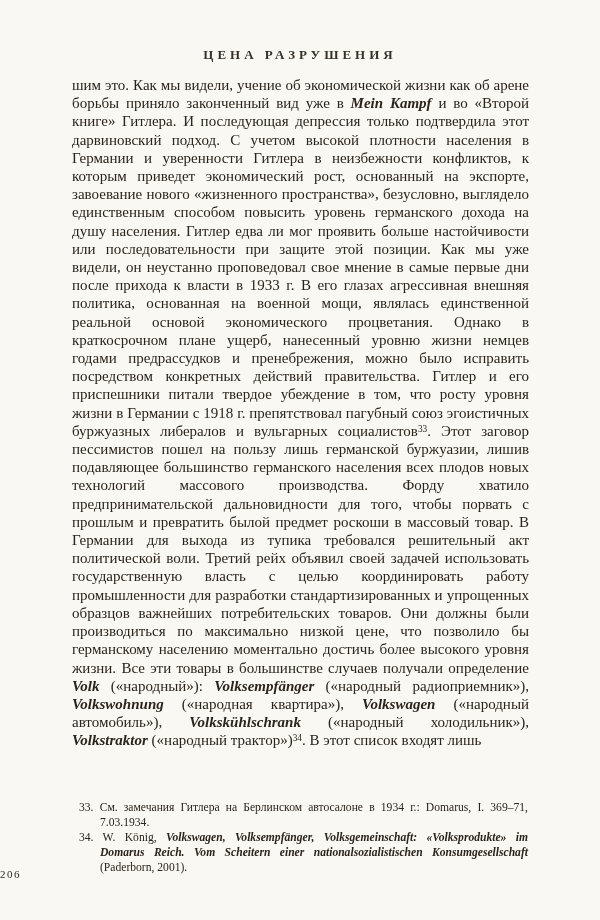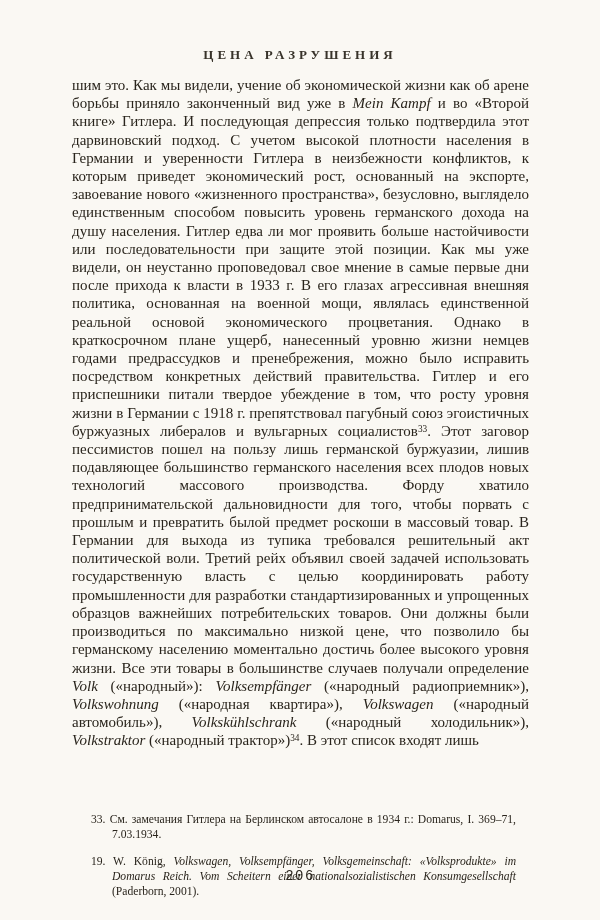--- a/index.html
+++ b/index.html
@@ -41,58 +41,58 @@
     -webkit-hyphens: auto;
     hyphens: auto;
   }
   .body-text sup, .footnote sup {
     font-size: 0.62em;
     line-height: 0;
     vertical-align: 0.45em;
   }
   .it {
     font-style: italic;
+    font-weight: bold;
   }
   .footnotes {
     position: absolute;
     top: 800px;
     left: 79px;
     width: 449px;
     font-size: 11.6px;
     line-height: 15px;
   }
   .footnote {
-    margin: 12px;
+    margin: 0;
     padding-left: 21px;
     text-indent: -21px;
     text-align: justify;
     -webkit-hyphens: auto;
     hyphens: auto;
   }
   .page-number {
     position: absolute;
     top: 868px;
     left: 0;
     right: 0;
-    text-align: center;
-    font-size: 14px;
+    text-align: left;
+    font-size: 11px;
     letter-spacing: 1.5px;
     color: #2d2820;
-    font-family: Liberation Mono, monospace;
   }
 </style>
 </head>
 <body>
 
 <div class="page">
 
   <div class="running-header">ЦЕНА РАЗРУШЕНИЯ</div>
 
   <p class="body-text" lang="ru"><span>шим это. Как мы видели, учение об экономической жизни как об арене борьбы приняло законченный вид уже в </span><span class="it">Mein Kampf</span><span> и во «Второй книге» Гитлера. И последующая депрессия только подтвердила этот дарвиновский подход. С учетом высокой плотности населения в Германии и уверенности Гитлера в неизбежности конфликтов, к которым приведет экономический рост, основанный на экспорте, завоевание нового «жизненного пространства», безусловно, выглядело единственным способом повысить уровень германского дохода на душу населения. Гитлер едва ли мог проявить больше настойчивости или последовательности при защите этой позиции. Как мы уже видели, он неустанно проповедовал свое мнение в самые первые дни после прихода к власти в 1933 г. В его глазах агрессивная внешняя политика, основанная на военной мощи, являлась единственной реальной основой экономического процветания. Однако в краткосрочном плане ущерб, нанесенный уровню жизни немцев годами предрассудков и пренебрежения, можно было исправить посредством конкретных действий правительства. Гитлер и его приспешники питали твердое убеждение в том, что росту уровня жизни в Германии с 1918 г. препятствовал пагубный союз эгоистичных буржуазных либералов и вульгарных социалистов</span><sup>33</sup><span>. Этот заговор пессимистов пошел на пользу лишь германской буржуазии, лишив подавляющее большинство германского населения всех плодов новых технологий массового производства. Форду хватило предпринимательской дальновидности для того, чтобы порвать с прошлым и превратить былой предмет роскоши в массовый товар. В Германии для выхода из тупика требовался решительный акт политической воли. Третий рейх объявил своей задачей использовать государственную власть с целью координировать работу промышленности для разработки стандартизированных и упрощенных образцов важнейших потребительских товаров. Они должны были производиться по максимально низкой цене, что позволило бы германскому населению моментально достичь более высокого уровня жизни. Все эти товары в большинстве случаев получали определение </span><span class="it">Volk</span><span> («народный»): </span><span class="it">Volksempfänger</span><span> («народный радиоприемник»), </span><span class="it">Volkswohnung</span><span> («народная квартира»), </span><span class="it">Volkswagen</span><span> («народный автомобиль»), </span><span class="it">Volkskühlschrank</span><span> («народный холодильник»), </span><span class="it">Volkstraktor</span><span> («народный трактор»)</span><sup>34</sup><span>. В этот список входят лишь</span></p>
 
   <div class="footnotes">
     <p class="footnote" lang="ru"><span>33. См. замечания Гитлера на Берлинском автосалоне в 1934 г.: Domarus, I. 369–71, 7.03.1934.</span></p>
-    <p class="footnote" lang="de"><span>19. W. König, </span><span class="it">Volkswagen, Volksempfänger, Volksgemeinschaft: «Volksprodukte» im Domarus Reich. Vom Scheitern einer nationalsozialistischen Konsumgesellschaft</span><span> (Paderborn, 2001).</span></p>
+    <p class="footnote" lang="de"><span>34. W. König, </span><span class="it">Volkswagen, Volksempfänger, Volksgemeinschaft: «Volksprodukte» im Domarus Reich. Vom Scheitern einer nationalsozialistischen Konsumgesellschaft</span><span> (Paderborn, 2001).</span></p>
   </div>
 
   <div class="page-number">206</div>
 
 </div>
 
 </body></html>

